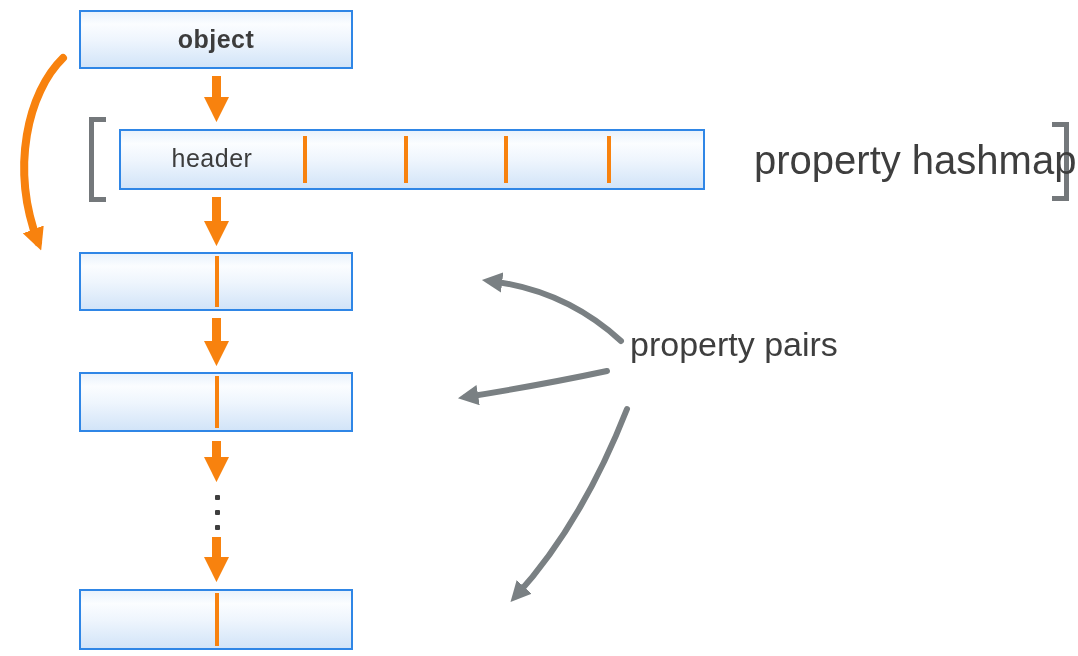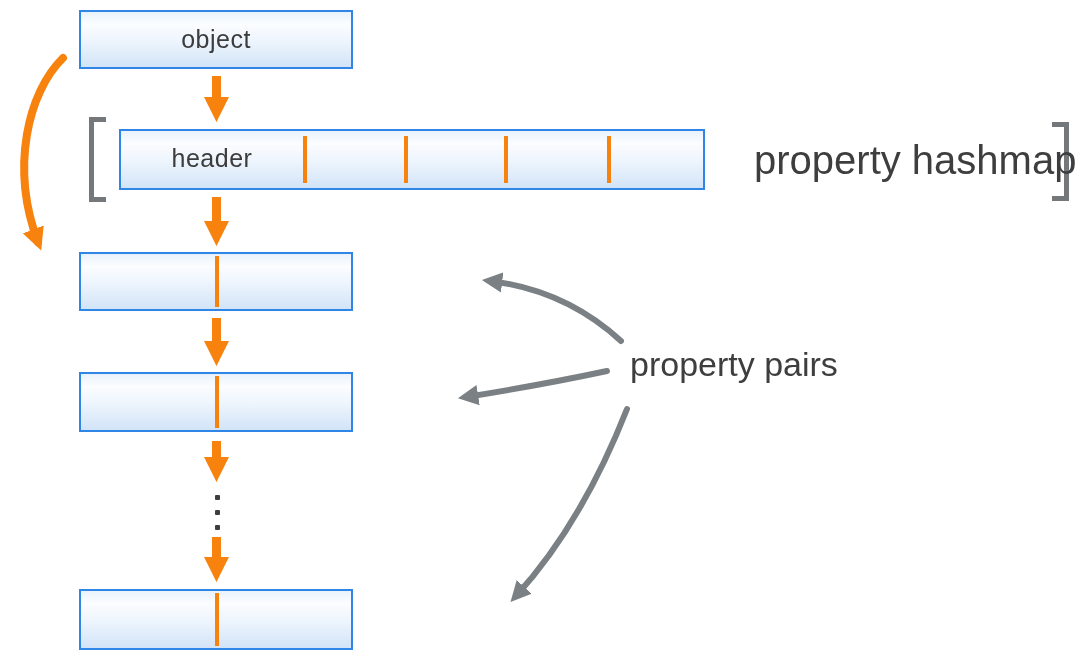--- a/index.html
+++ b/index.html
@@ -14,20 +14,21 @@
   }
   .abs { position: absolute; }
   .bluebox {
     position: absolute;
     box-sizing: border-box;
     border: 2px solid #2f86e6;
     background: linear-gradient(180deg, #e9f2fc 0%, #fbfdff 22%, #eef5fd 52%, #d2e4f8 100%);
     display: flex;
     align-items: center;
     justify-content: center;
+    font-weight: bold;
   }
   .box-label {
     font-size: 25px;
     color: #3c3c3c;
     letter-spacing: 0.5px;
   }
   .divider {
     position: absolute;
     width: 4px;
     background: #f8820e;
@@ -47,21 +48,21 @@
     border-bottom: 5px solid #74787b;
   }
   .big-label {
     position: absolute;
     display: flex;
     align-items: center;
     white-space: nowrap;
     color: #3e3e3e;
   }
   #hashmap-label { left: 754px; top: 134px; height: 52px; font-size: 40px; }
-  #pairs-label   { left: 630px; top: 344px; height: 40px; font-size: 34px; }
+  #pairs-label   { left: 630px; top: 324px; height: 40px; font-size: 34px; }
   .dot {
     position: absolute;
     left: 215px;
     width: 5px;
     height: 5px;
     border-radius: 1px;
     background: #3e3e3e;
   }
   svg.overlay {
     position: absolute;

